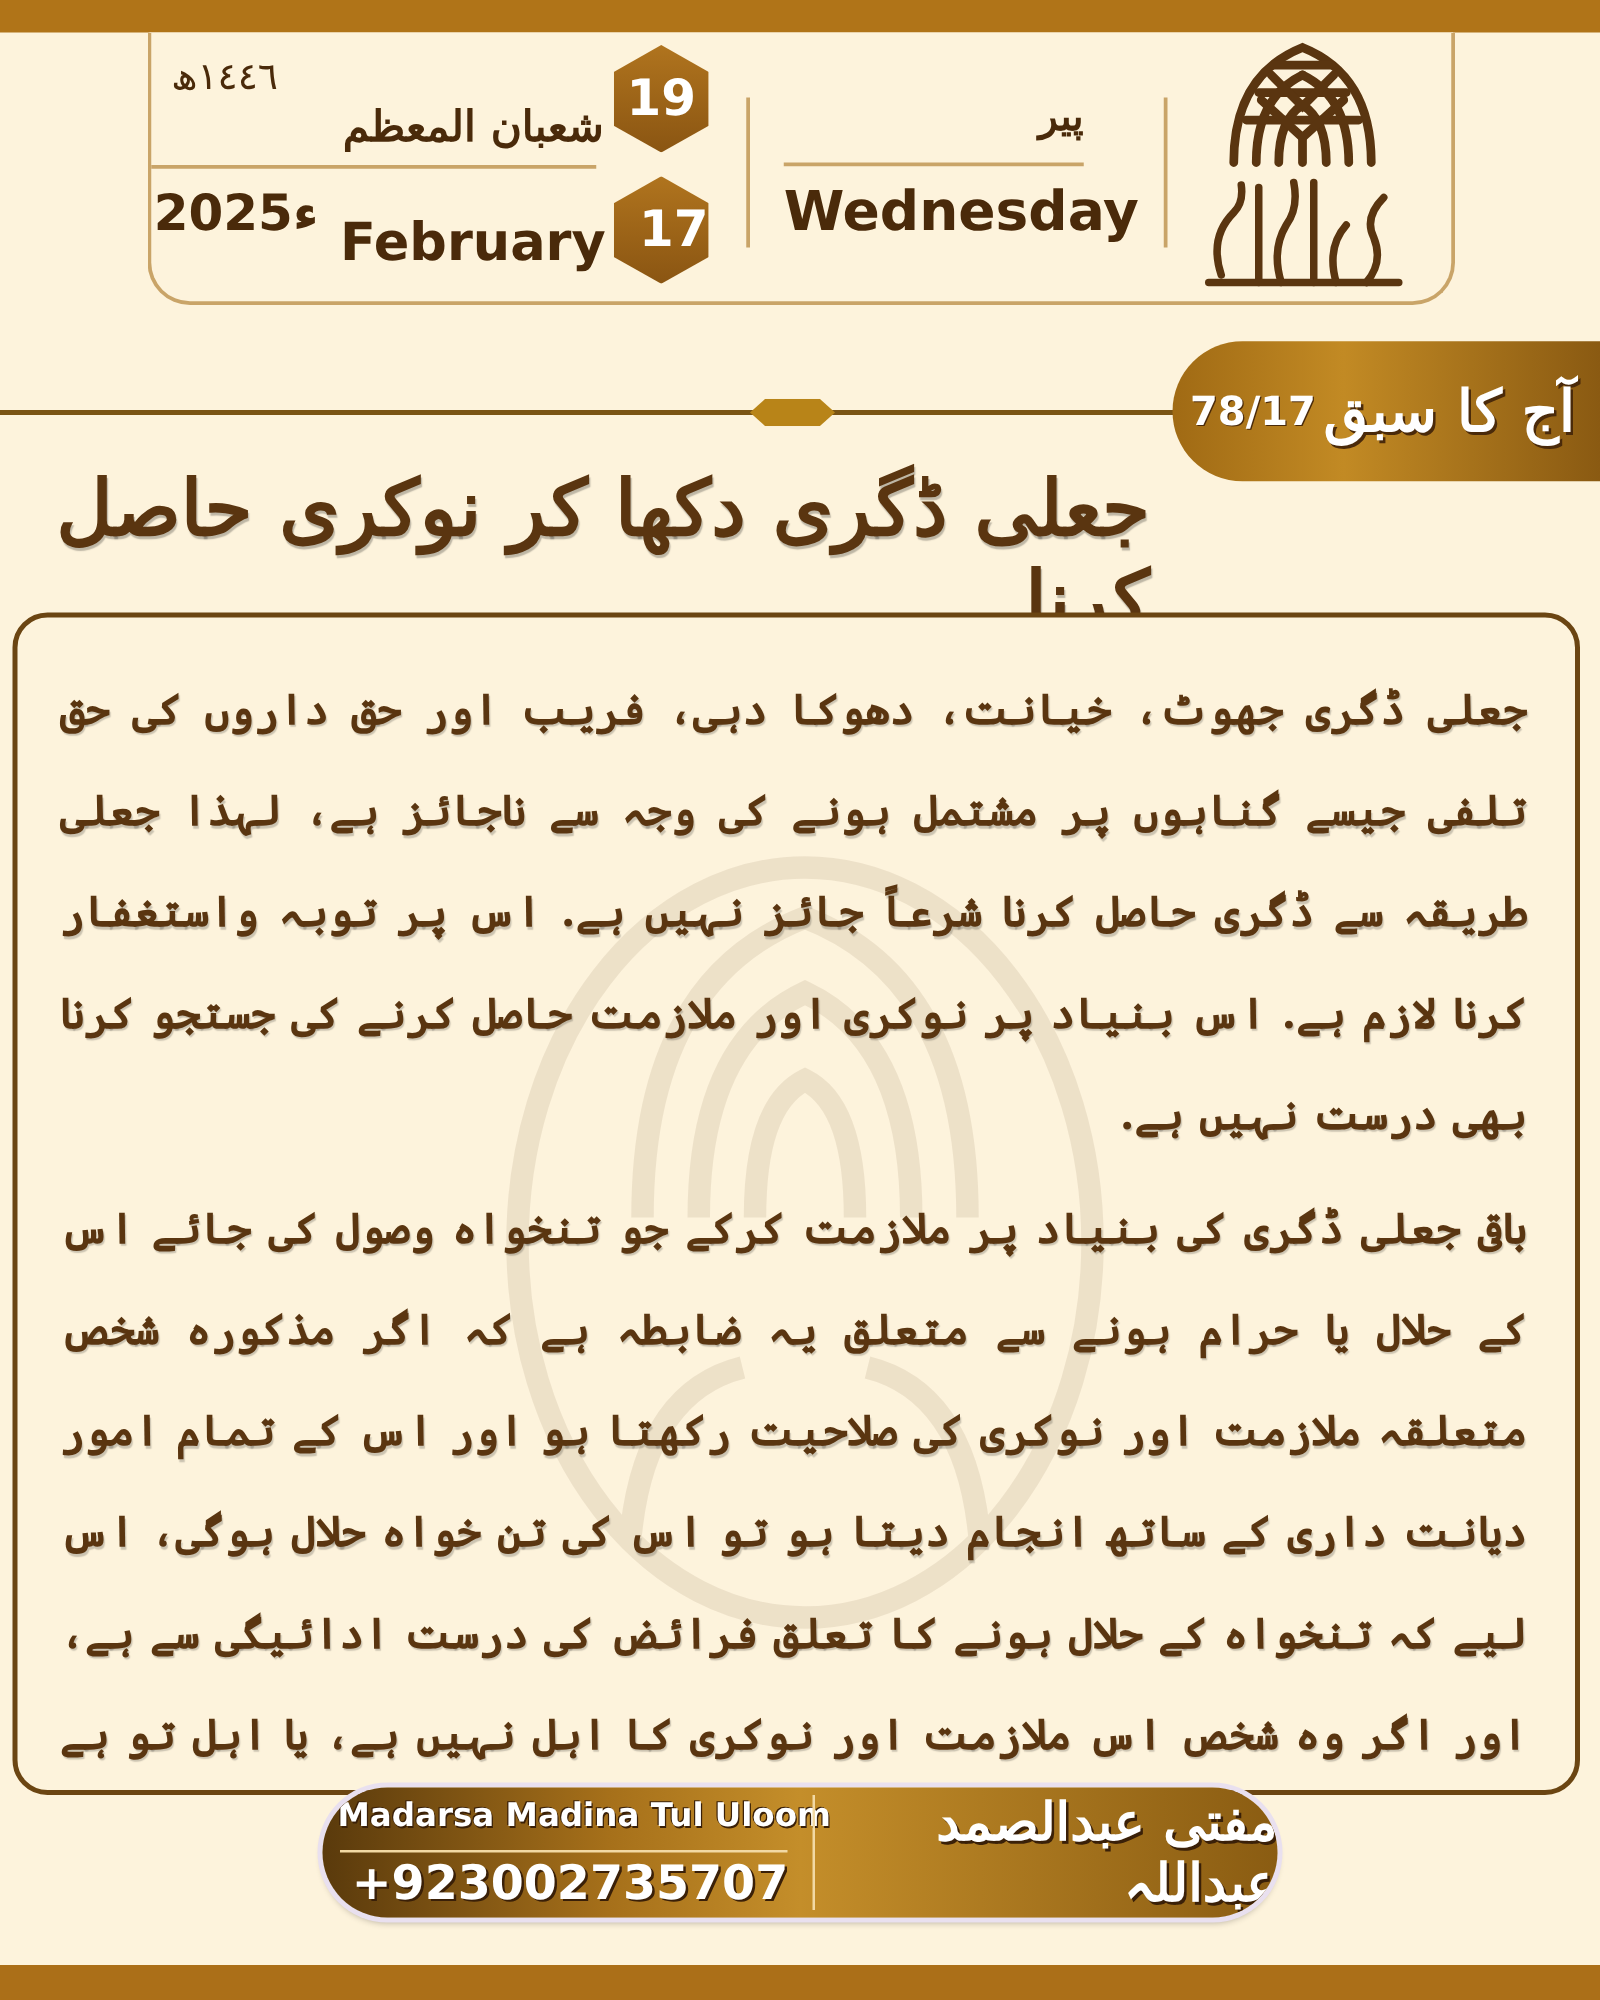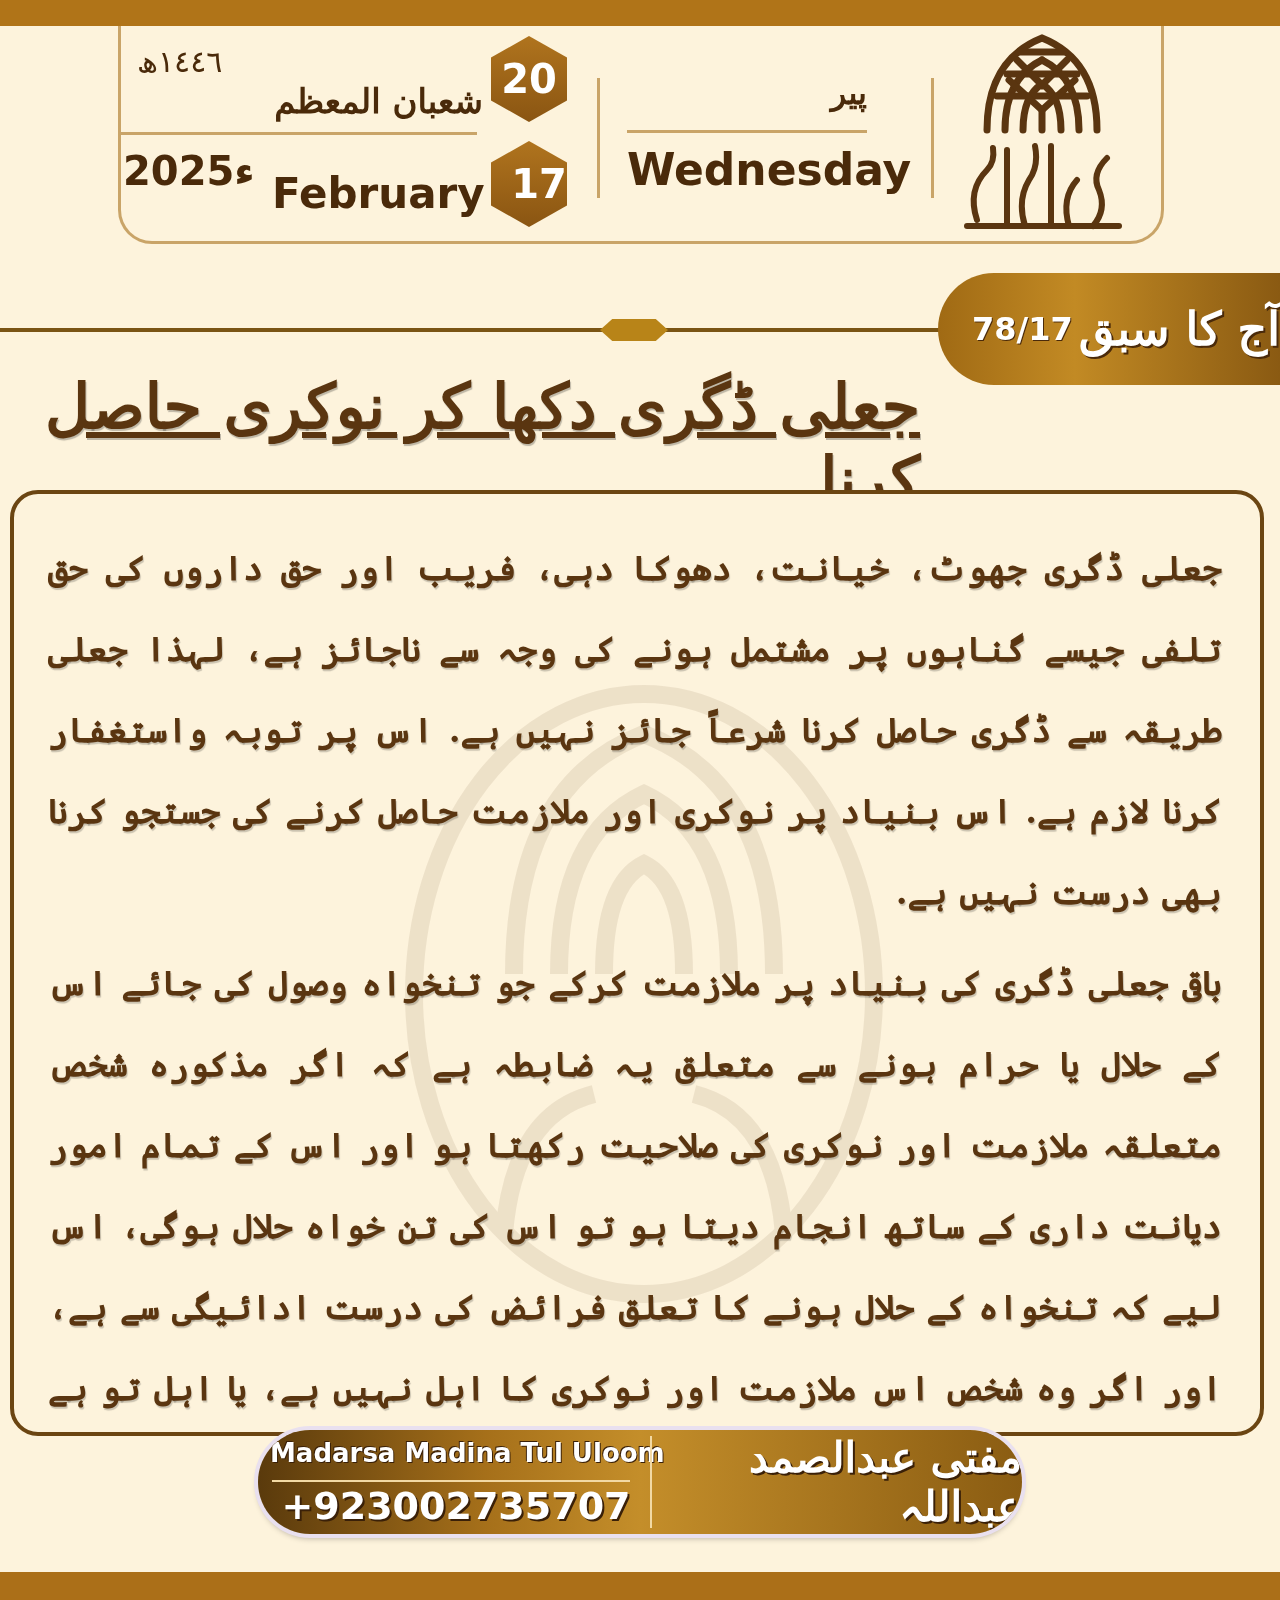--- a/index.html
+++ b/index.html
@@ -49,31 +49,30 @@
   .rule-line { position: absolute; left: 0; top: 328px; width: 960px; height: 4px; background: #7a5414; }
   .rule-gem {
     position: absolute; left: 600px; top: 319px; width: 68px; height: 22px;
     background: #b88418;
     clip-path: polygon(18% 0, 82% 0, 100% 50%, 82% 100%, 18% 100%, 0 50%);
   }
   .lesson-ribbon {
     position: absolute; left: 938px; top: 273px; width: 342px; height: 112px;
     background: linear-gradient(90deg, #a06a14 0%, #c28a24 40%, #8a5a12 100%);
     border-radius: 60px 0 0 60px;
-    display: flex; align-items: center; padding-left: 14px; justify-content: flex-end;
+    display: flex; align-items: center; padding-left: 14px;
   }
   .lesson-count { font-size: 32px; font-weight: bold; color: #fff; margin-right: 6px; text-shadow: 1px 1px 0 #4a2a0a; }
   .lesson-label { font-family: "DejaVu Serif", serif; font-size: 46px; font-weight: bold; color: #fff; direction: rtl; text-shadow: 2px 2px 0 #4a2a0a; }
 
   .article-title {
     position: absolute; left: 40px; top: 370px; width: 880px; height: 100px;
     font-family: "DejaVu Serif", serif; font-size: 62px; font-weight: bold;
     color: #5a3510; direction: rtl; text-align: right;
     text-shadow: 1px 2px 1px rgba(0,0,0,0.25);
-    text-decoration: underline;
   }
 
   
   .content-box {
     position: absolute; left: 10px; top: 490px; width: 1254px; height: 946px;
     border: 4px solid #6b4512; border-radius: 28px;
     background: #fdf3dc;
     padding: 34px 38px 20px 34px;
     direction: rtl; text-align: justify;
     overflow: hidden;
@@ -109,21 +108,21 @@
 </head>
 <body>
 
 <div class="top-band"></div>
 
 <div class="header-card">
   <div class="date-block">
     <div class="hijri-year">١٤٤٦ھ</div>
     <div class="hijri-month" style="right:100px;">شعبان المعظم</div>
     <div class="hex hex-hijri">
-      <span>20</span>
+      <span>19</span>
     </div>
     <div class="date-divider"></div>
     <div class="greg-year">2025ء</div>
     <div class="greg-month">February</div>
     <div class="hex hex-greg">
       <span>17</span>
     </div>
   </div>
 
   <div class="vline vline-1"></div>

